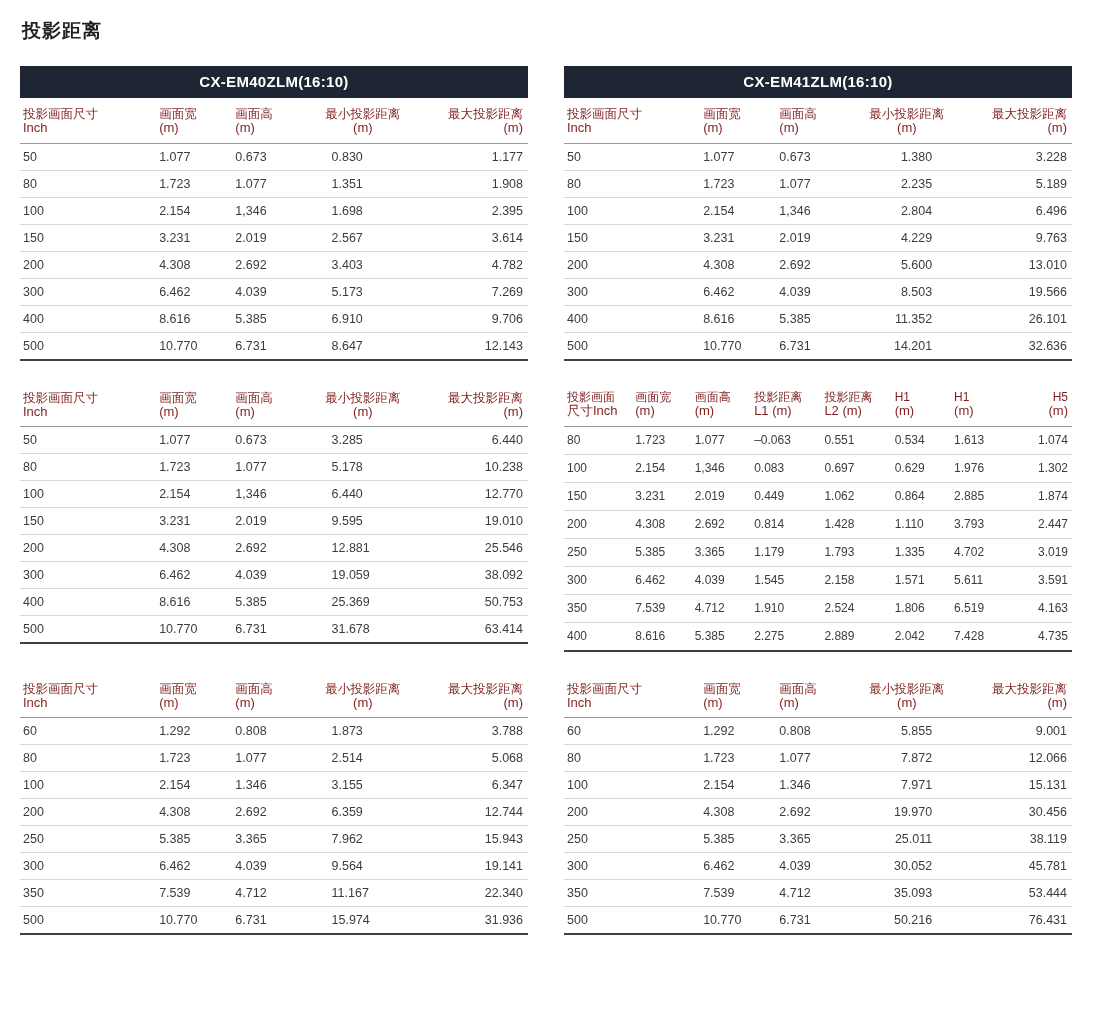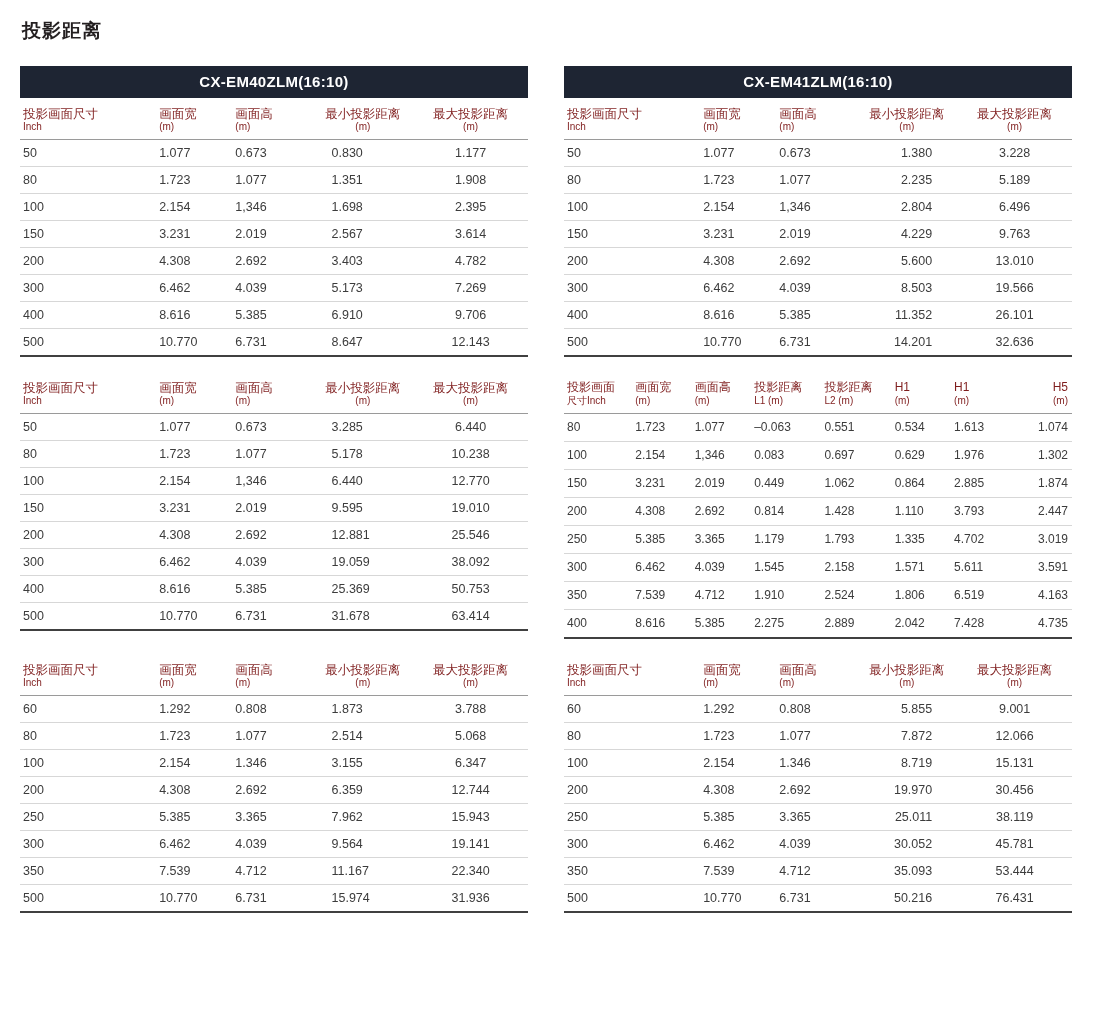--- a/index.html
+++ b/index.html
@@ -27,21 +27,21 @@
     margin: 0 0 22px 2px;
     color: #231f20;
   }
   .grid {
     display: flex;
     flex-wrap: wrap;
     gap: 0 36px;
   }
   .tbl-wrap {
     width: 508px;
-    margin-bottom: 15px;
+    margin-bottom: 21px;
   }
   .tbl-title {
     background: #1e2533;
     color: #ffffff;
     text-align: center;
     font-size: 15px;
     font-weight: bold;
     letter-spacing: .3px;
     padding: 7px 0 8px 0;
   }
@@ -52,21 +52,21 @@
   }
   thead th {
     font-weight: normal;
     padding: 9px 2px 7px 2px;
     vertical-align: top;
     color: #7f1d1d;
     line-height: 1.12;
   }
   thead th .unit {
     display: block;
-    font-size: 10px;
+    font-size: 13px;
   }
   thead tr {
     border-bottom: 1px solid #9a9a9a;
   }
   tbody td {
     padding: 6px 2px 6px 2px;
     border-bottom: 1px solid #d7d7d7;
     color: #3c3c3c;
     font-size: 12.5px;
     white-space: nowrap;
@@ -77,21 +77,21 @@
   
   .layA thead th:nth-child(1),
   .layA tbody td:nth-child(1) { text-align: left; padding-left: 3px; width: 27%; }
   .layA thead th:nth-child(2),
   .layA tbody td:nth-child(2) { text-align: left; width: 15%; }
   .layA thead th:nth-child(3),
   .layA tbody td:nth-child(3) { text-align: left; width: 15%; }
   .layA thead th:nth-child(4),
   .layA tbody td:nth-child(4) { text-align: center; width: 21%; }
   .layA thead th:nth-child(5),
-  .layA tbody td:nth-child(5) { text-align: center; width: 22%; padding-right: 5px; }
+  .layA tbody td:nth-child(5) { text-align: right; width: 22%; padding-right: 5px; }
   .layA tbody td:nth-child(4) { text-align: left; padding-left: 22px;}
   
   .layA.minright tbody td:nth-child(4) { text-align: right; padding-left: 2px; padding-right: 28px;}
   .layA.minright thead th:nth-child(4) { text-align: center; }
   
   .layB { font-size: 12px; }
   .layB thead th { font-size: 12px; padding: 9px 1px 7px 1px; }
   .layB tbody td { font-size: 12px; padding: 6.5px 1px; }
   .layB thead th:nth-child(1),
   .layB tbody td:nth-child(1) { text-align: left; padding-left: 3px; width: 13%; }
@@ -519,21 +519,21 @@
               <td>80</td>
               <td>1.723</td>
               <td>1.077</td>
               <td>7.872</td>
               <td>12.066</td>
             </tr>
             <tr>
               <td>100</td>
               <td>2.154</td>
               <td>1.346</td>
-              <td>8.719</td>
+              <td>7.971</td>
               <td>15.131</td>
             </tr>
             <tr>
               <td>200</td>
               <td>4.308</td>
               <td>2.692</td>
               <td>19.970</td>
               <td>30.456</td>
             </tr>
             <tr>

